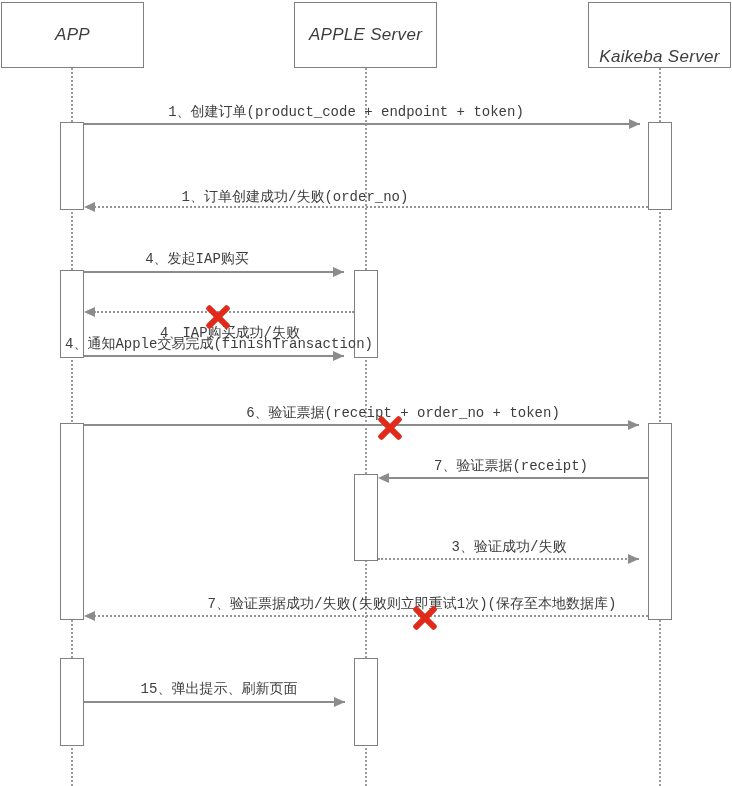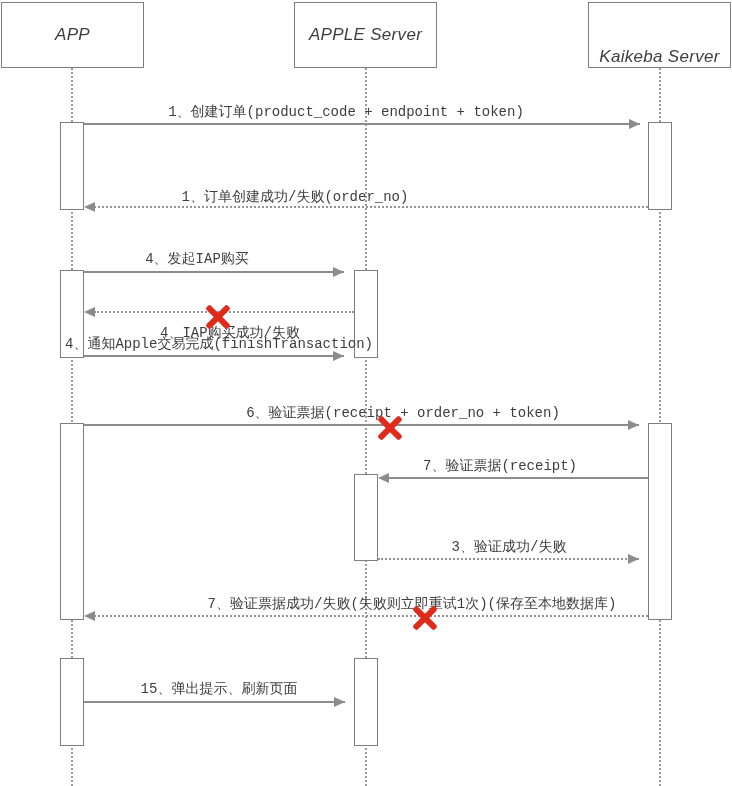--- a/index.html
+++ b/index.html
@@ -47,21 +47,21 @@
   #m2-label{left:295px;top:188px;}
   #m3-line{left:84px;width:260px;top:271px;}   #m3-head{left:333px;top:267px;}
   #m3-label{left:197px;top:250px;}
   #m4-line{left:94px;width:260px;top:311px;}   #m4-head{left:84px;top:307px;}
   #m4-label{left:230px;top:292px;margin-top:32px;}
   #m5-line{left:84px;width:260px;top:355px;}   #m5-head{left:333px;top:351px;}
   #m5-label{left:219px;top:335px;}
   #m6-line{left:84px;width:555px;top:424px;}   #m6-head{left:628px;top:420px;}
   #m6-label{left:363px;top:404px;margin-left:40px;}
   #m7-line{left:388px;width:260px;top:477px;}  #m7-head{left:378px;top:473px;}
-  #m7-label{left:500px;top:457px;}
+  #m7-label{left:511px;top:457px;}
   #m8-line{left:378px;width:261px;top:558px;}  #m8-head{left:628px;top:554px;}
   #m8-label{left:509px;top:538px;}
   #m9-line{left:94px;width:554px;top:615px;}   #m9-head{left:84px;top:611px;}
   #m9-label{left:412px;top:595px;}
   #m10-line{left:84px;width:261px;top:701px;}  #m10-head{left:334px;top:697px;}
   #m10-label{left:219px;top:680px;}
 
   
   .xmark{position:absolute;width:26px;height:26px;z-index:6;}
   .xmark::before,.xmark::after{content:"";position:absolute;left:-2px;top:10px;

